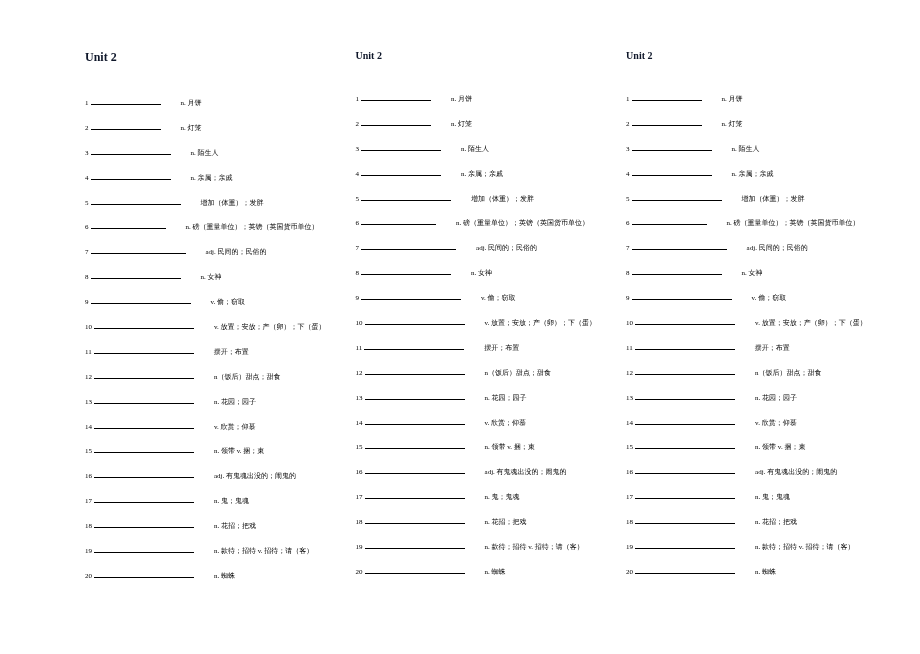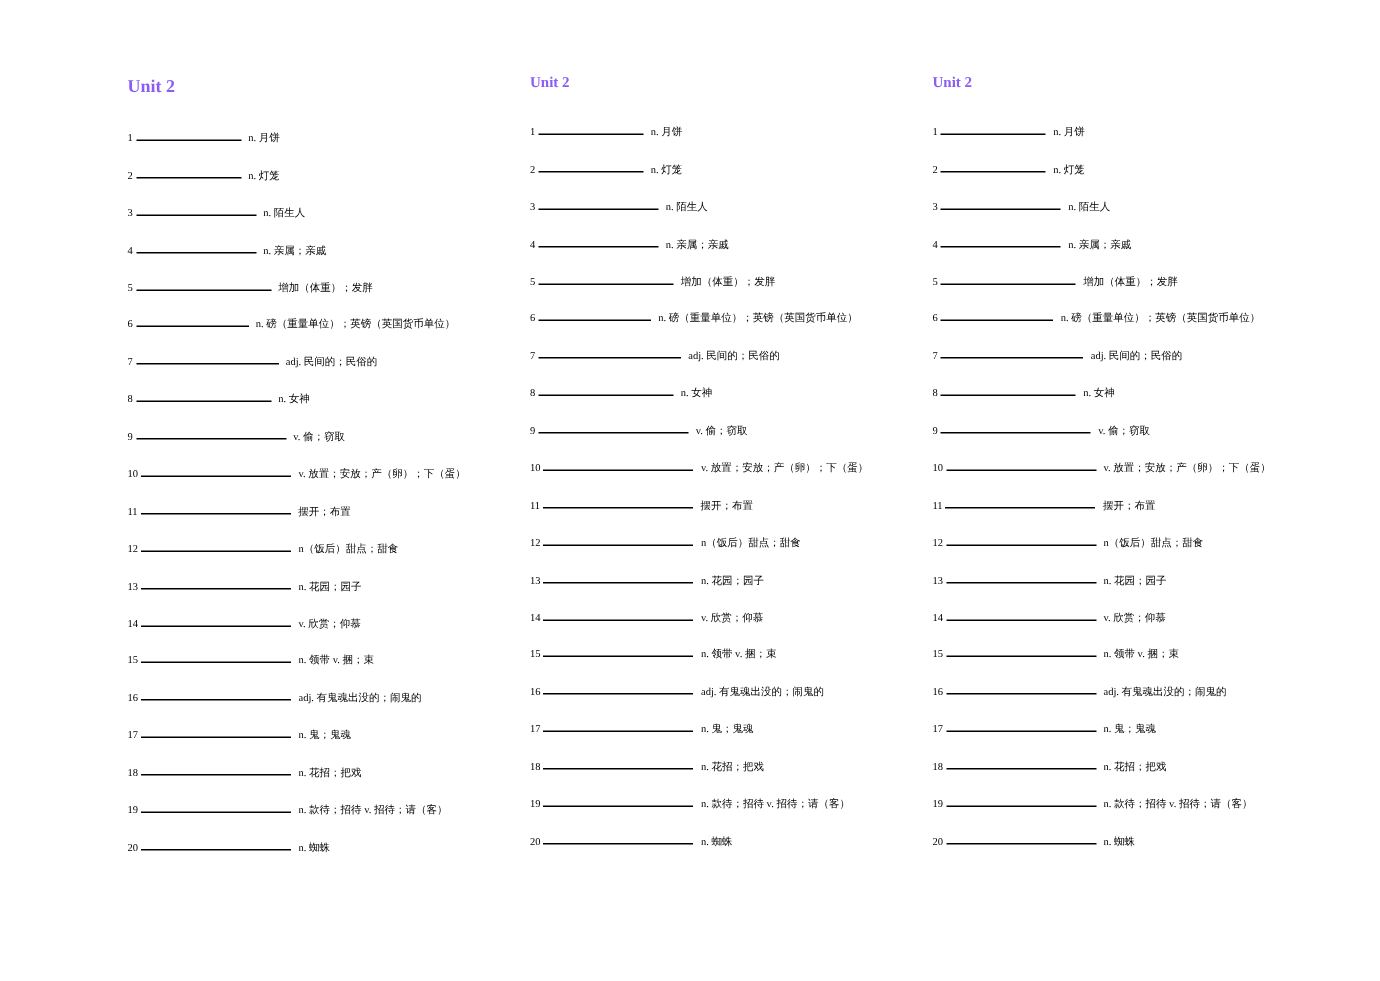--- a/index.html
+++ b/index.html
@@ -18,22 +18,22 @@
       overflow: hidden;
     }
     .column {
       flex: 1;
       display: flex;
       flex-direction: column;
     }
     .unit-title {
       font-weight: bold;
       font-size: 10px;
-      margin-bottom: 21px;
-      color: #8b5cf6;
+      margin-bottom: 32px;
+      color: #0f172a;
     }
     .unit-title.main {
       font-size: 12px;
       font-family: "Times New Roman", serif;
     }
     .item-row {
       display: flex;
       align-items: baseline;
       font-size: 7px;
       color: #000;
@@ -45,21 +45,21 @@
       flex-shrink: 0;
     }
     .blank-line {
       display: inline-block;
       border-bottom: 0.5px solid #000;
       height: 8px;
       margin: 0 2px;
     }
     .item-def {
       flex-shrink: 0;
-      margin-left: 3px;
+      margin-left: 18px;
     }
   </style>
 </head>
 <body>
 
 <div class="column">
     <div class="unit-title main">Unit 2</div>
     <div class="item-row">
       <span class="item-num">1</span>
       <span class="blank-line" style="width: 70px;"></span>

